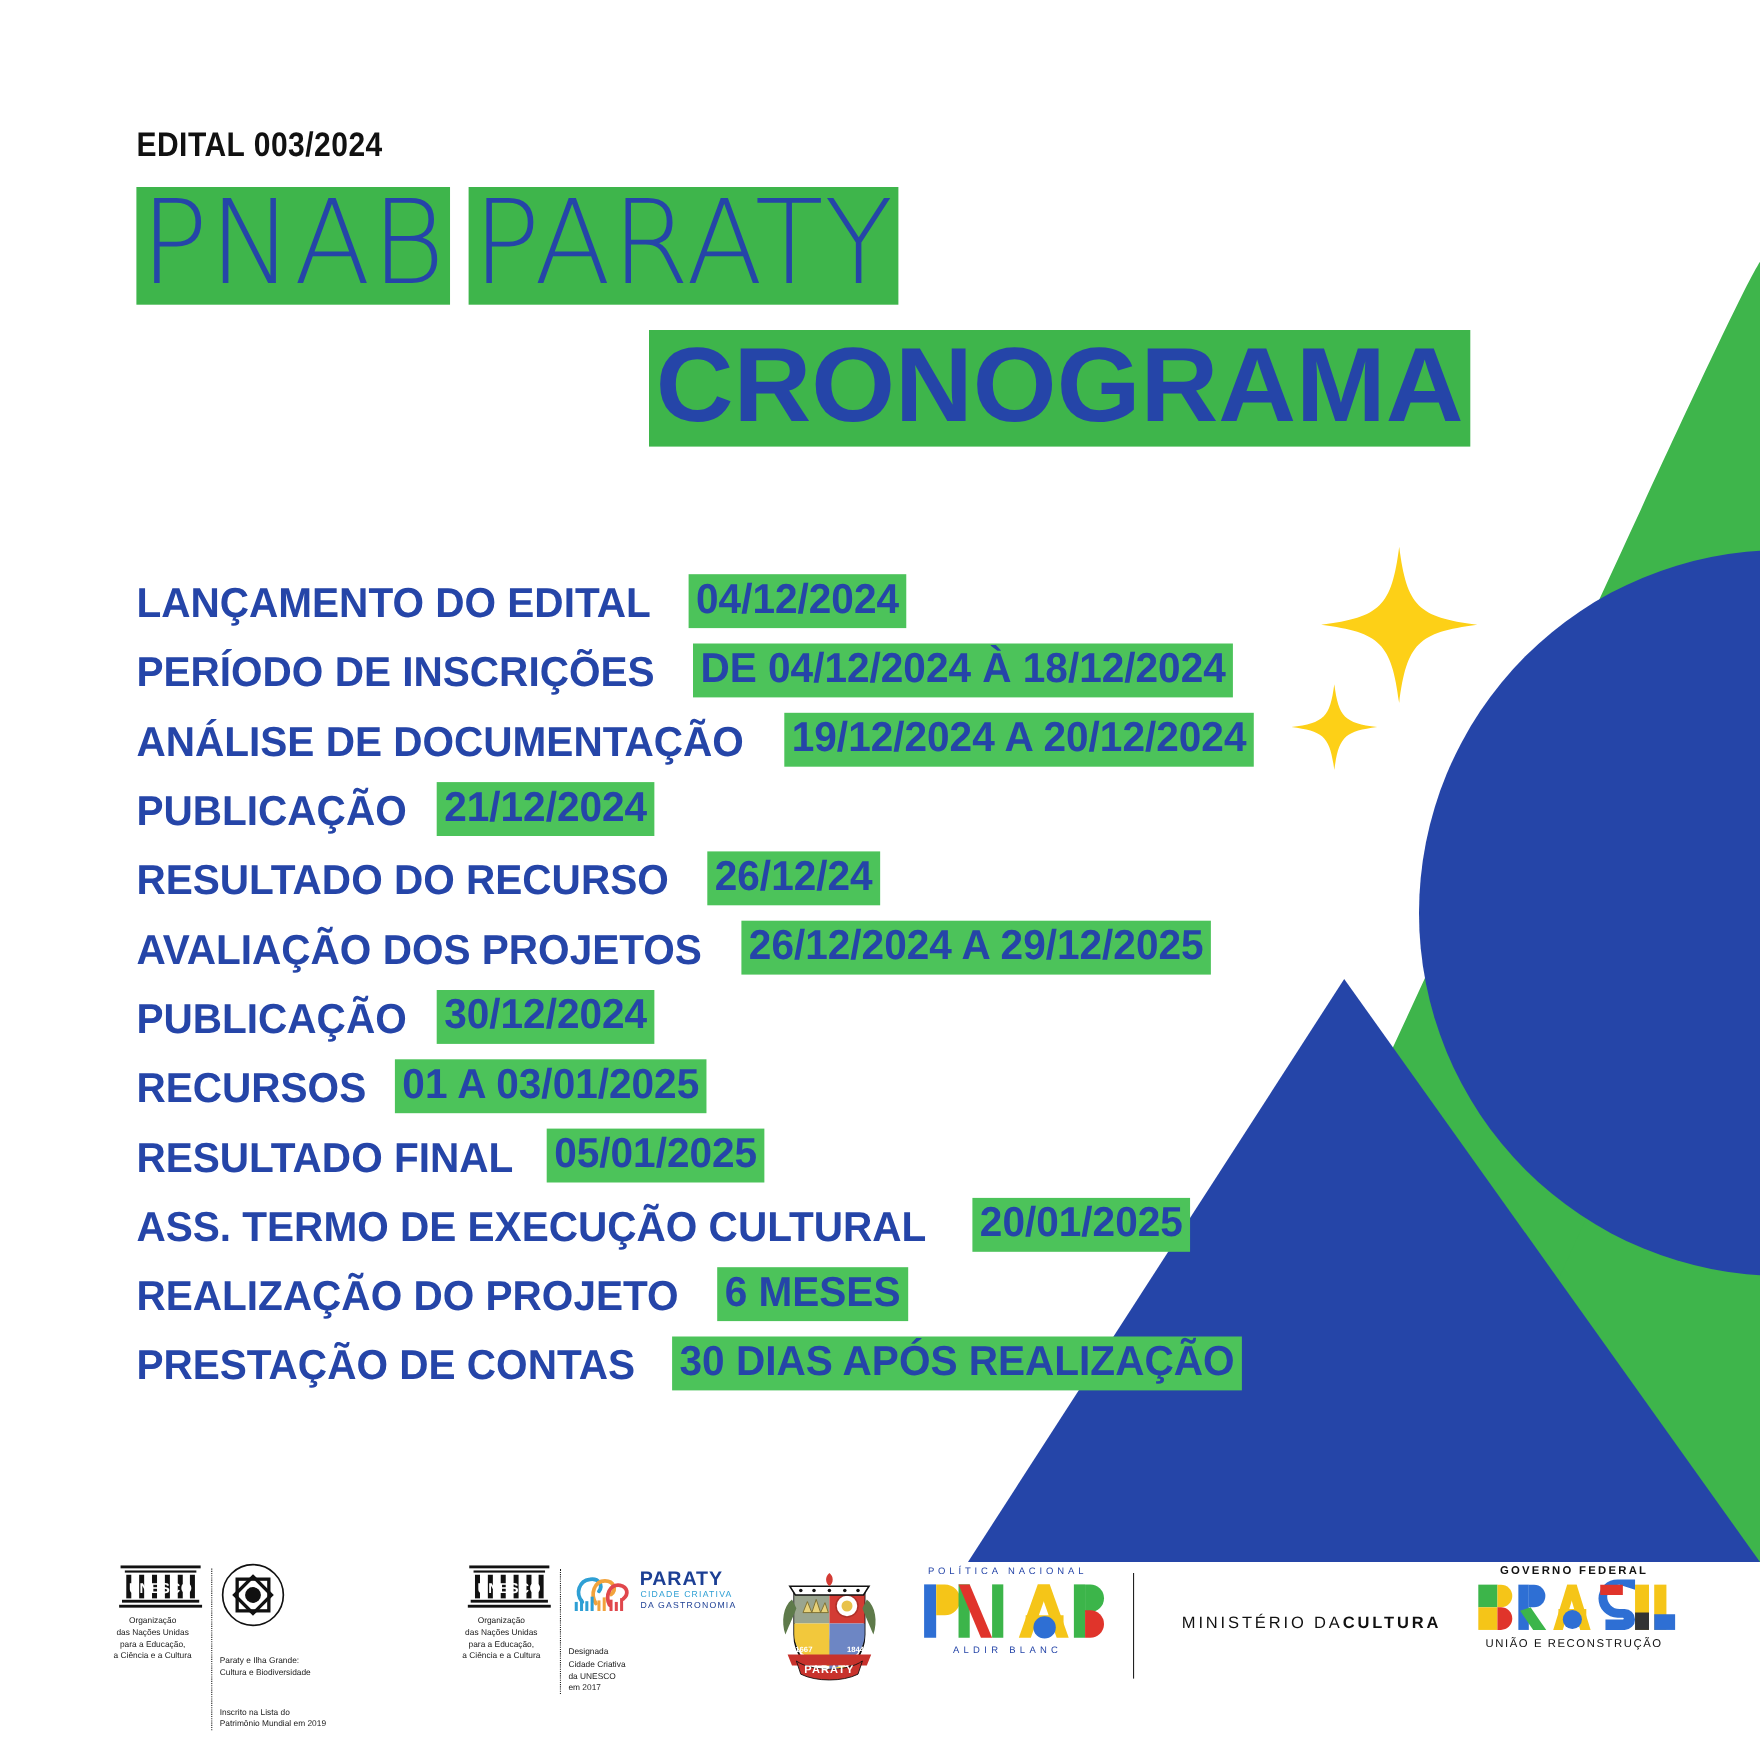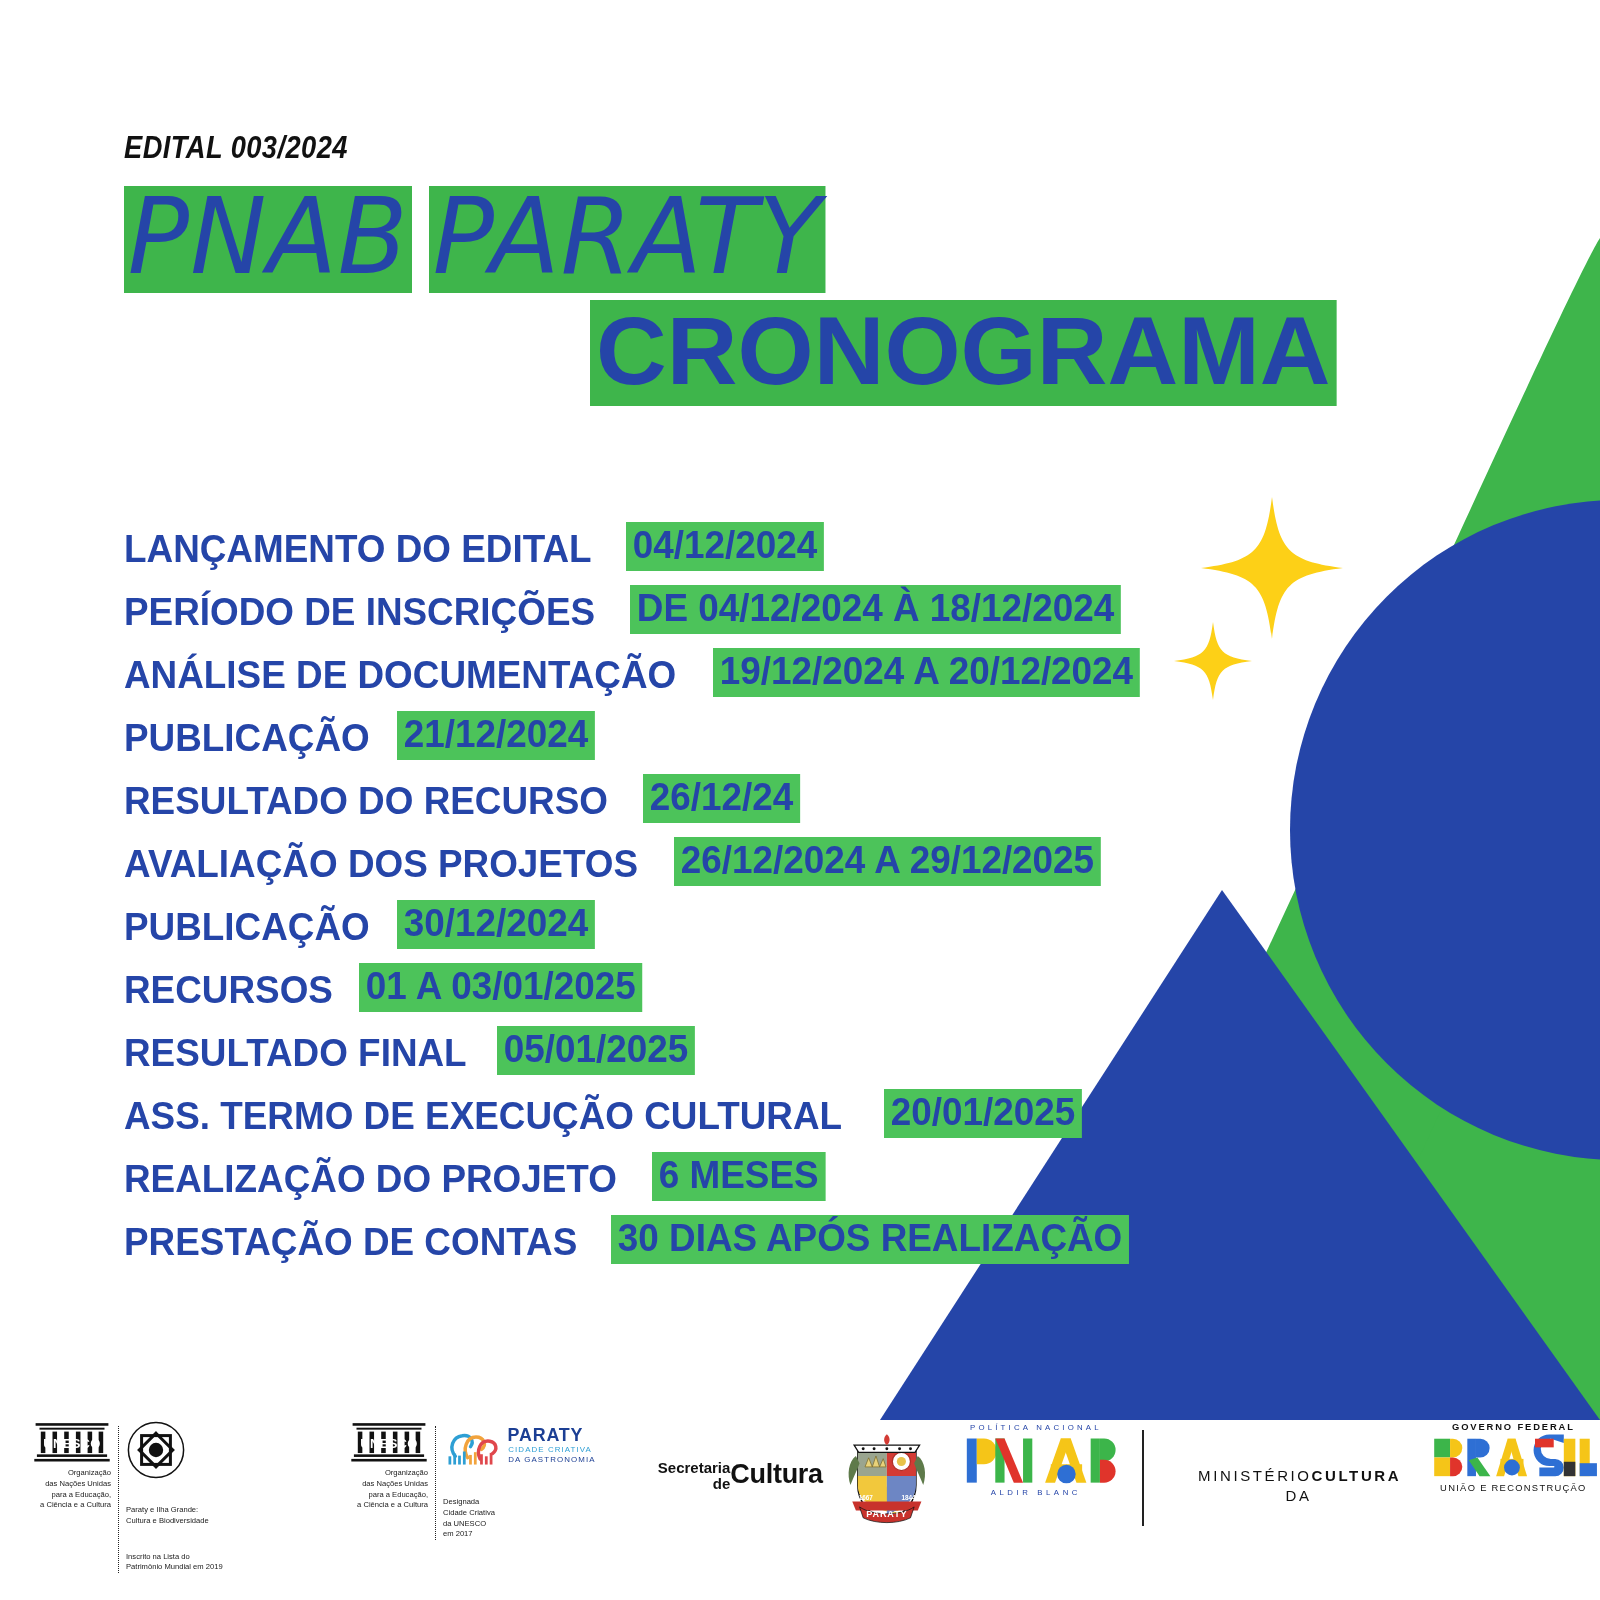--- a/index.html
+++ b/index.html
@@ -8,21 +8,21 @@
     width:1600px; height:1600px;
     position:relative; overflow:hidden;
     font-family:"Liberation Sans", sans-serif;
     background:#ffffff;
   }
 
   
   #deco { position:absolute; inset:0; width:1600px; height:1600px; z-index:0; }
 
   
-  .header { position:absolute; left:124px; top:130px; z-index:3;font-style:italic; }
+  .header { position:absolute; left:124px; top:114px; z-index:3; }
   .edital {
     font-size:31px; font-weight:bold; color:#111111;
     letter-spacing:0.5px;
     font-family:"Liberation Sans Narrow","Liberation Sans", sans-serif;
     transform:scaleX(0.88); transform-origin:left center;
     white-space:nowrap;
   }
   .brandwrap { margin-top:14px; }
   .brandline {
     display:inline-block;
@@ -85,20 +85,21 @@
     gap:0px;
   }
   .fslot { display:flex; align-items:flex-start;padding-left:19px; }
 
   .unesco-block { display:flex; align-items:flex-start; margin-right:26px; }
   .unesco-col { width:92px; text-align:right; }
   .unesco-temple { width:78px; height:44px; margin:0 0 4px auto; display:block; }
   .ucap {
     font-size:7.6px; line-height:1.42; color:#1a1a1a;
     font-family:"Liberation Sans", sans-serif;
+    text-align:center;
   }
   .dotted {
     border-left:1.6px dotted #222; align-self:stretch;
     margin:6px 7px 0 7px; min-height:96px;
   }
   .right-col { width:165px; text-align:left; padding-top:0px; }
   .right-col .sub { font-size:7.6px; line-height:1.42; color:#1a1a1a;margin-top:25px; }
 
   .whc-mark { width:60px; height:60px; display:block; margin:0 auto 6px 0; }
   .gastro-mark { width:158px; height:52px; display:block; margin-bottom:7px; }
@@ -294,24 +295,20 @@
           <rect x="68" y="47" width="4" height="17"></rect>
         </g>
         <text x="94" y="30" font-family="Liberation Sans, sans-serif" font-size="26" font-weight="bold" fill="#1C3F94" letter-spacing="1.2">PARATY</text>
         <text x="95" y="46" font-family="Liberation Sans, sans-serif" font-size="11.5" fill="#2E9FD4" letter-spacing="1.6">CIDADE CRIATIVA</text>
         <text x="95" y="60" font-family="Liberation Sans, sans-serif" font-size="11.5" fill="#1C3F94" letter-spacing="1.6">DA GASTRONOMIA</text>
       </svg>
       <div class="sub">Designada<br>Cidade Criativa<br>da UNESCO<br>em 2017</div>
     </div>
   </div>
 
-  <div class="fslot sec-cultura">
-    <div class="l1">Secretaria de</div>
-    <div class="l2">Cultura</div>
-  </div>
 
   <svg class="brasao" viewBox="0 0 92 112">
     <path d="M14 26 h64 v40 c0 22 -18 34 -32 40 C32 100 14 88 14 66 Z" fill="#fff" stroke="#111" stroke-width="1.6"></path>
     <path d="M14 26 h32 v30 H14 Z" fill="#9aa58f"></path>
     <path d="M46 26 h32 v30 H46 Z" fill="#d33b34"></path>
     <path d="M14 56 h32 v10 c0 18 14 28 16 32 C32 94 14 84 14 66 Z" fill="#f2c83c"></path>
     <path d="M46 56 h32 v10 c0 18 -18 28 -32 32 Z" fill="#6d86c4"></path>
     <g fill="#e8d27a" stroke="#7a6a2a" stroke-width="0.8">
       <path d="M22 46 l4 -10 l4 10 l4 -12 l4 12 l4 -9 l3 9 z"></path>
     </g>

